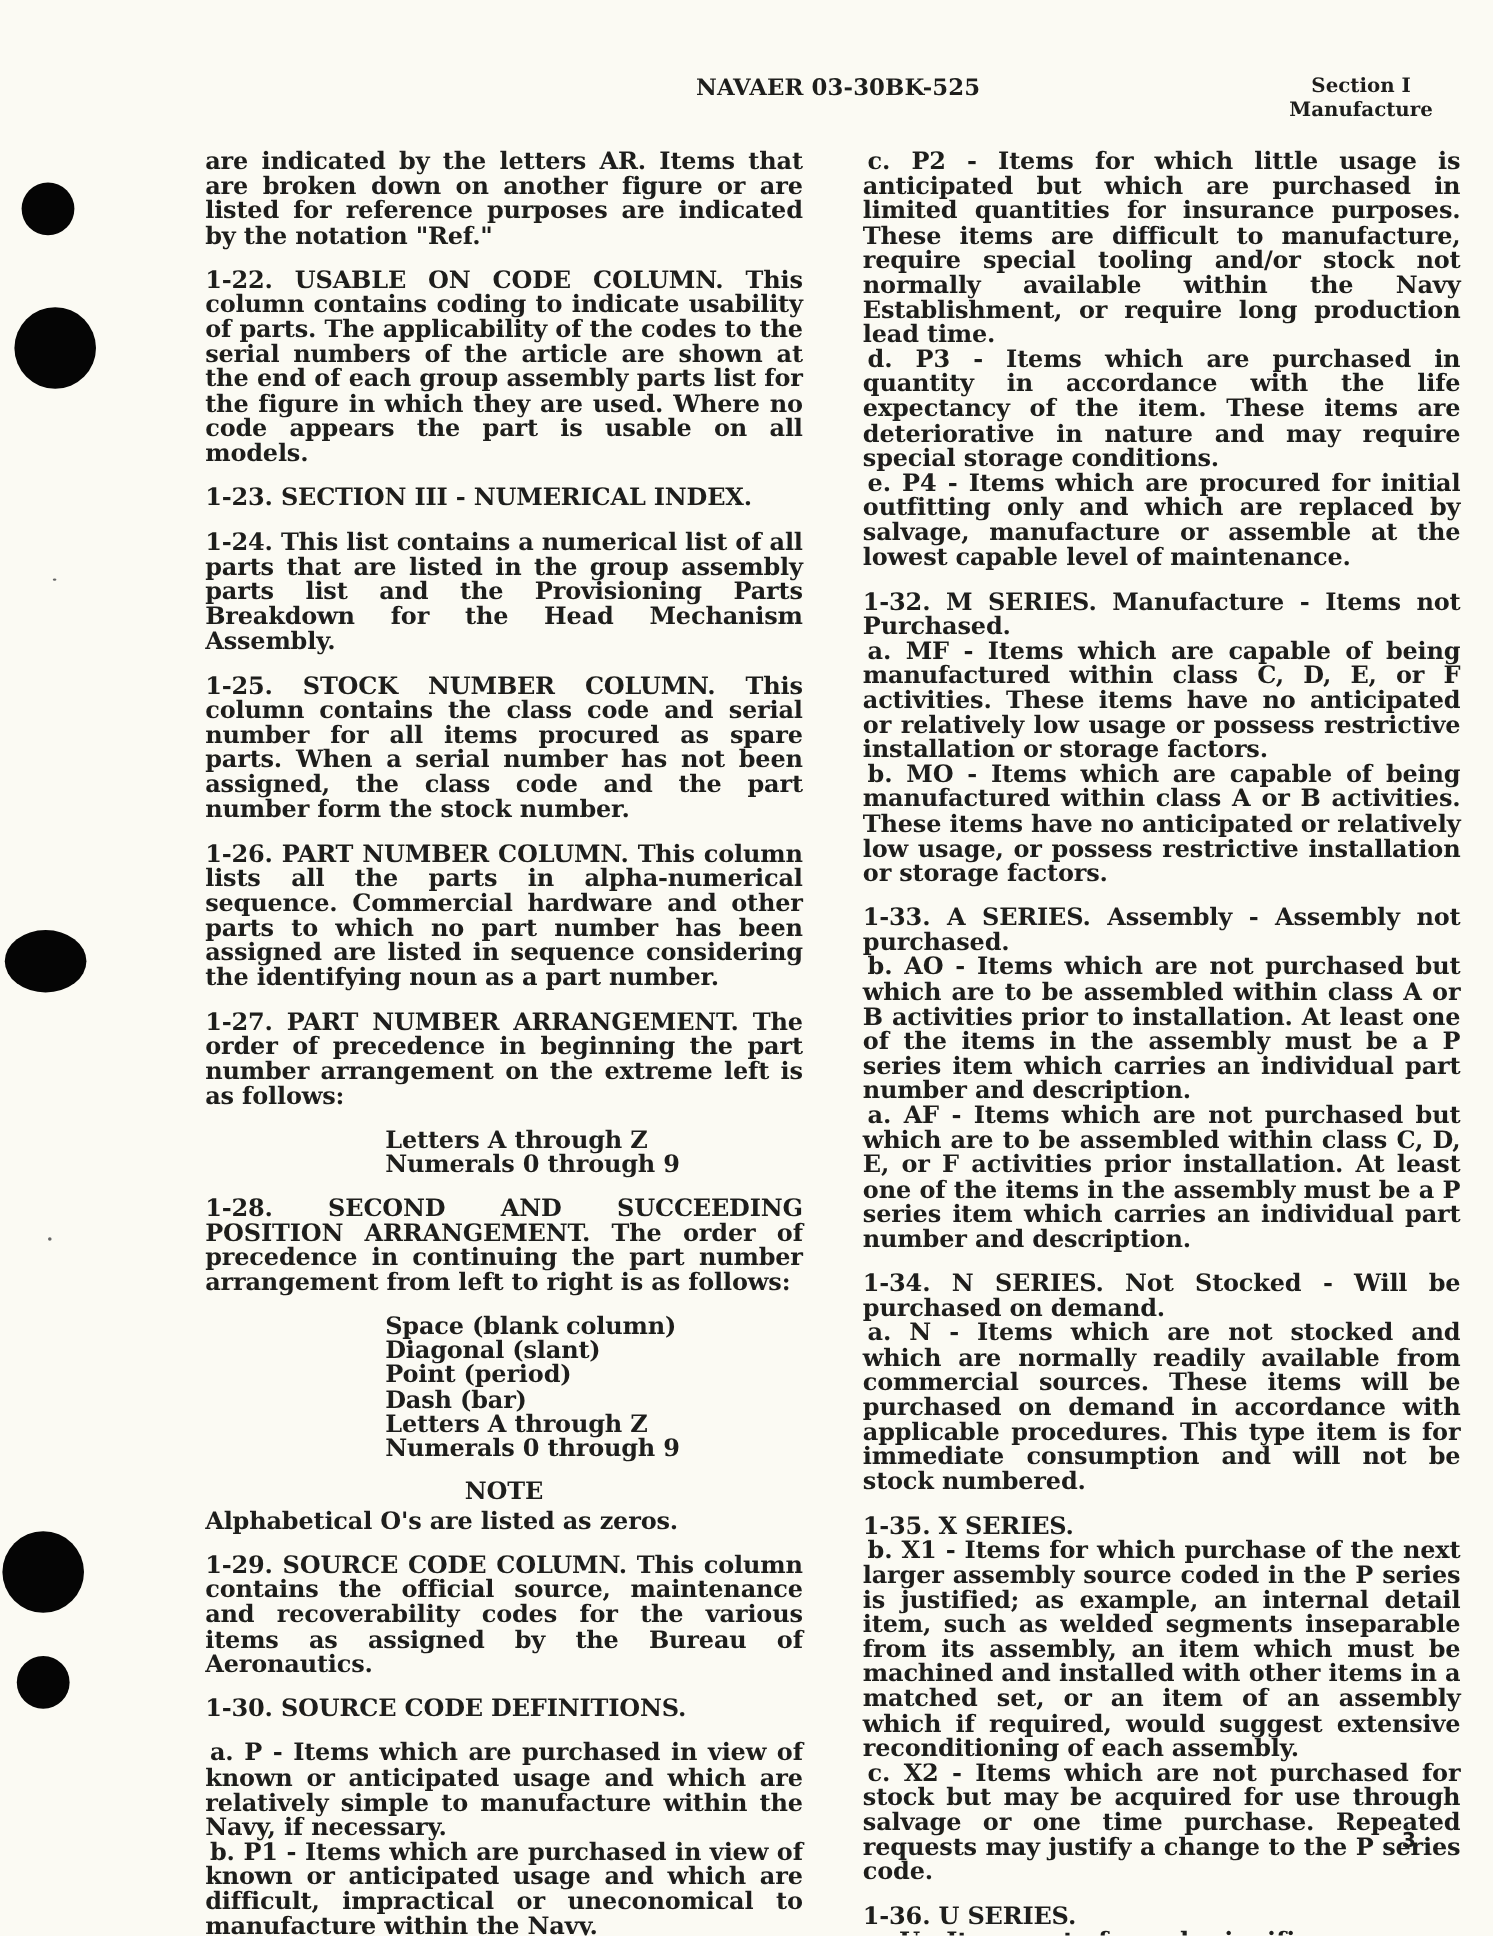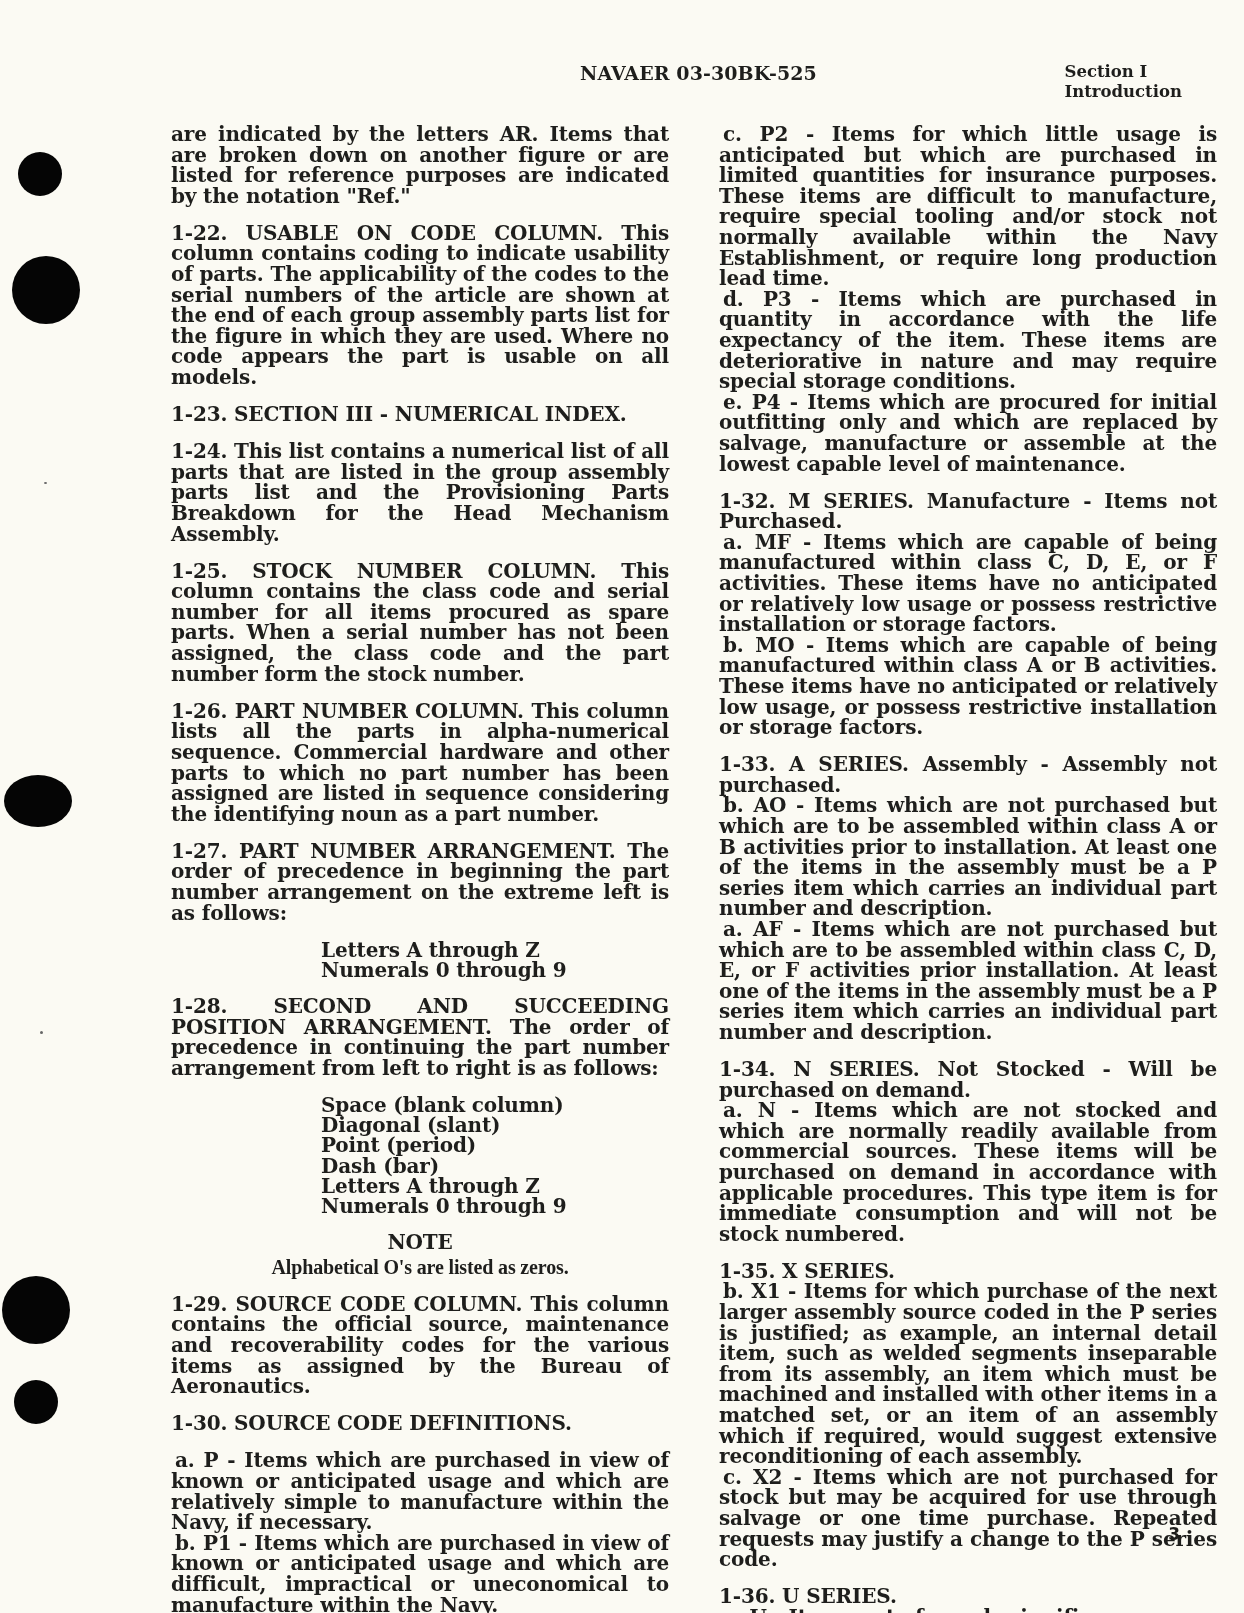--- a/index.html
+++ b/index.html
@@ -13,36 +13,36 @@
   .page { position: absolute; inset: 0; }
   .hole {
     position: absolute; background: #050505; border-radius: 50%;
   }
   .speck { position: absolute; background: #666; border-radius: 50%; }
   .header-left {
     position: absolute; left: 580px; top: 62px;
     font-weight: bold; font-size: 19px; letter-spacing: 0.1px;
   }
   .header-right {
-    position: absolute; right: 62px; top: 62px; text-align: left;
+    position: absolute; right: 50px; top: 62px; text-align: center;
     font-weight: bold; font-size: 16.5px; line-height: 20px;
   }
   .col {
     position: absolute; top: 124px; width: 498px;
     font-size: 20px; line-height: 20.6px; font-weight: bold;
     letter-spacing: -0.15px;
   }
   .col.left { left: 171px; }
   .col.right { left: 719px; width: 498px; }
   .para { margin: 0 0 16.5px 0; text-align: justify; text-align-last: left; }
   .para .sub { display: block; text-indent: 4px; }
   .list { margin: 6px 0 16px 150px; }
   .list div { line-height: 20.2px; }
   .note-title { text-align: center; margin: 0 0 4px 0; }
-  .note-body { text-align: center; margin: 0 0 16.5px 0; font-family: Liberation Serif, serif; }
+  .note-body { margin: 0 0 16.5px 0; }
   .page-num {
     position: absolute; right: 64px; top: 1524px;
     font-family: "DejaVu Sans", "Liberation Sans", sans-serif;
     font-weight: bold; font-size: 17px;
   }
 </style>
 </head>
 <body>
 
 <div class="page">
@@ -51,21 +51,21 @@
   <div class="hole" style="left:12px;top:256px;width:68px;height:68px;"></div>
   <div class="hole" style="left:4px;top:775px;width:68px;height:52px;"></div>
   <div class="hole" style="left:2px;top:1276px;width:68px;height:68px;"></div>
   <div class="hole" style="left:14px;top:1380px;width:44px;height:44px;"></div>
   <div class="speck" style="left:40px;top:1031px;width:3px;height:3px;"></div>
   <div class="speck" style="left:44px;top:482px;width:3px;height:2px;"></div>
 
   <div class="header-left">NAVAER 03-30BK-525</div>
   <div class="header-right">
     <div>Section I</div>
-    <div>Introduction</div>
+    <div>Manufacture</div>
   </div>
 
   <div class="col left">
     <p class="para">are indicated by the letters AR.  Items that are broken down on another figure or are listed for reference purposes are indicated by the notation "Ref."</p>
     <p class="para">1-22.  USABLE ON CODE COLUMN.  This column contains coding to indicate usability of parts.  The applicability of the codes to the serial numbers of the article are shown at the end of each group assembly parts list for the figure in which they are used.  Where no code appears the part is usable on all models.</p>
     <p class="para">1-23.  SECTION III - NUMERICAL INDEX.</p>
     <p class="para">1-24.  This list contains a numerical list of all parts that are listed in the group assembly parts list and the Provisioning Parts Breakdown for the Head Mechanism Assembly.</p>
     <p class="para">1-25.  STOCK NUMBER COLUMN.  This column contains the class code and serial number for all items procured as spare parts.  When a serial number has not been assigned, the class code and the part number form the stock number.</p>
     <p class="para">1-26.  PART NUMBER COLUMN.  This column lists all the parts in alpha-numerical sequence.  Commercial hardware and other parts to which no part number has been assigned are listed in sequence considering the identifying noun as a part number.</p>
     <p class="para">1-27.  PART NUMBER ARRANGEMENT.  The order of precedence in beginning the part number arrangement on the extreme left is as follows:</p>

